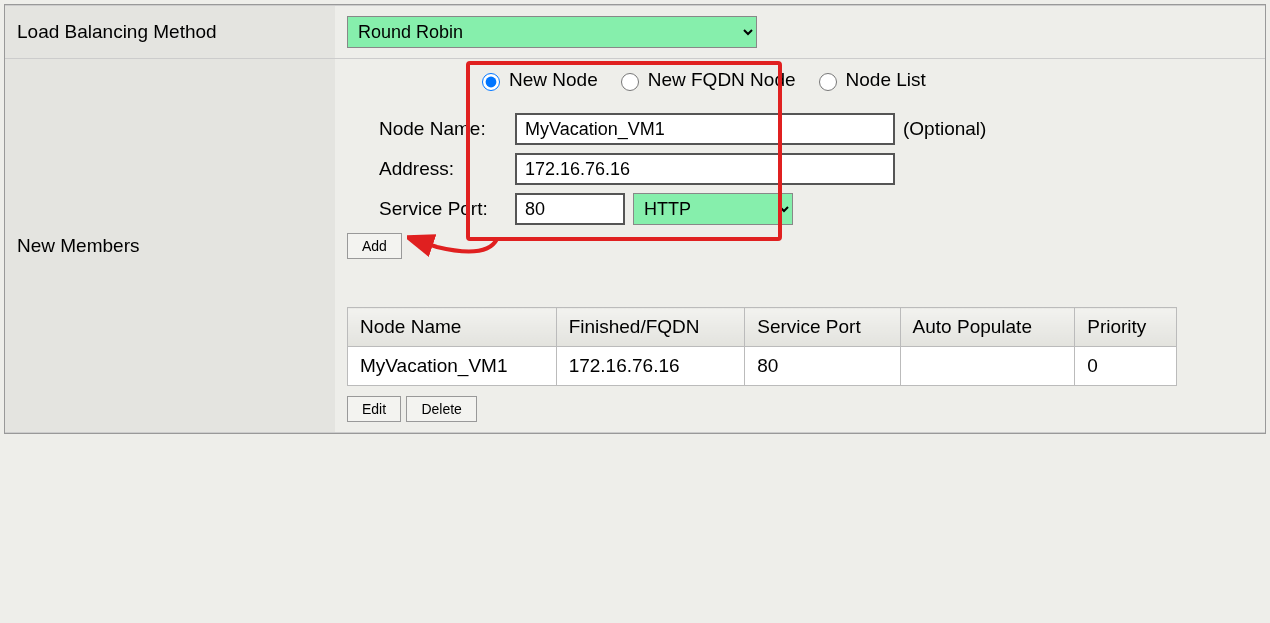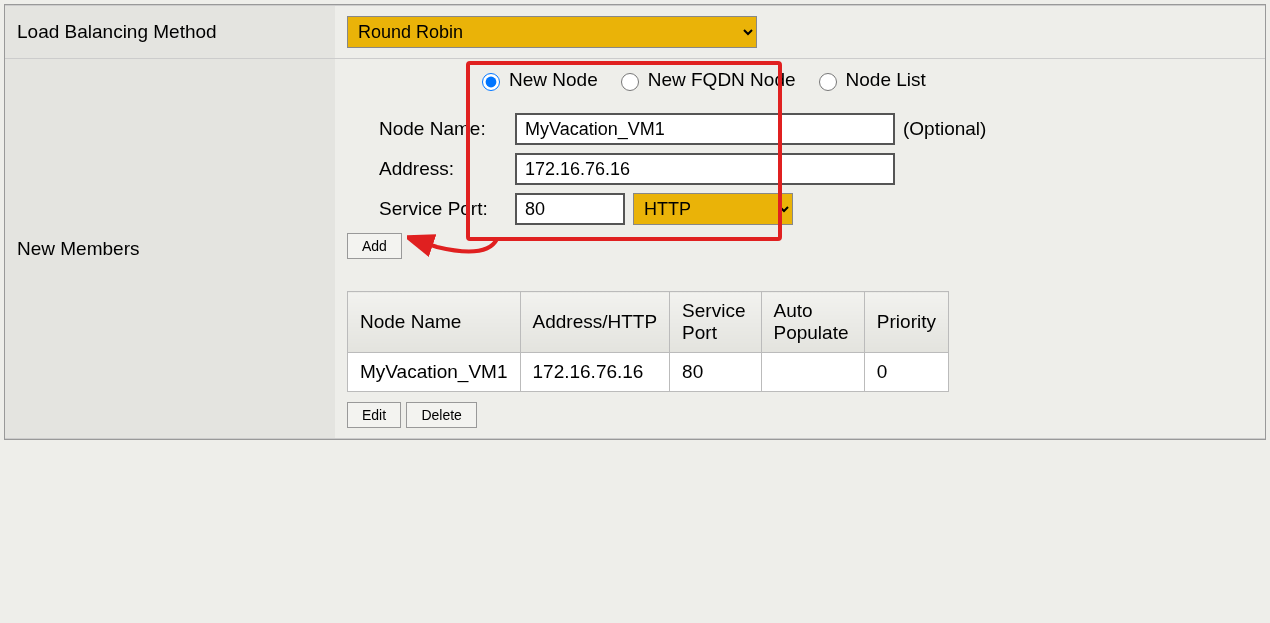--- a/index.html
+++ b/index.html
@@ -37,21 +37,21 @@
     width: 330px;
     vertical-align: middle;
   }
   table.layout > tbody > tr.tall > td.label-cell {
     vertical-align: middle;
   }
   select {
     font-size: 18px;
     padding: 3px 6px;
     border: 1px solid #888;
-    background: #eab308;
+    background: #86efac;
     height: 32px;
   }
   .sel-wide { width: 410px; }
   .sel-med  { width: 155px; }
   .sel-port { width: 160px; }
   input[type=text] {
     font-size: 18px;
     padding: 4px 8px;
     height: 32px;
     border: 2px solid #555;
@@ -64,22 +64,22 @@
   .field-label { width: 120px; margin-left: 32px; }
   .btn {
     font-size: 14px;
     padding: 4px 14px;
     border: 1px solid #999;
     background: #f3f3f0;
     cursor: pointer;
   }
   .members-table {
     border-collapse: collapse;
-    margin-top: 32px;
-    width: 602px;
+    margin-top: 48px;
+    width: 830px;
     border: 1px solid #aaa;
   }
   .members-table th, .members-table td {
     border: 1px solid #bbb;
     padding: 8px 12px;
     text-align: left;
     font-weight: normal;
     font-size: 19px;
     background: #fff;
   }
@@ -173,21 +173,21 @@
                   <path d="M0,0 L0,6 L8,3 z" fill="#e02020"></path>
                 </marker>
               </defs>
               <path d="M90,10 Q80,30 30,18 L18,14" stroke="#e02020" stroke-width="4" fill="none" marker-end="url(#ah)"></path>
             </svg>
 
             <table class="members-table">
               <thead>
                 <tr>
                   <th>Node Name</th>
-                  <th>Address/HTTP</th>
+                  <th>Finished/FQDN</th>
                   <th>Service Port</th>
                   <th>Auto Populate</th>
                   <th>Priority</th>
                 </tr>
               </thead>
               <tbody>
                 <tr>
                   <td>MyVacation_VM1</td>
                   <td>172.16.76.16</td>
                   <td>80</td>

